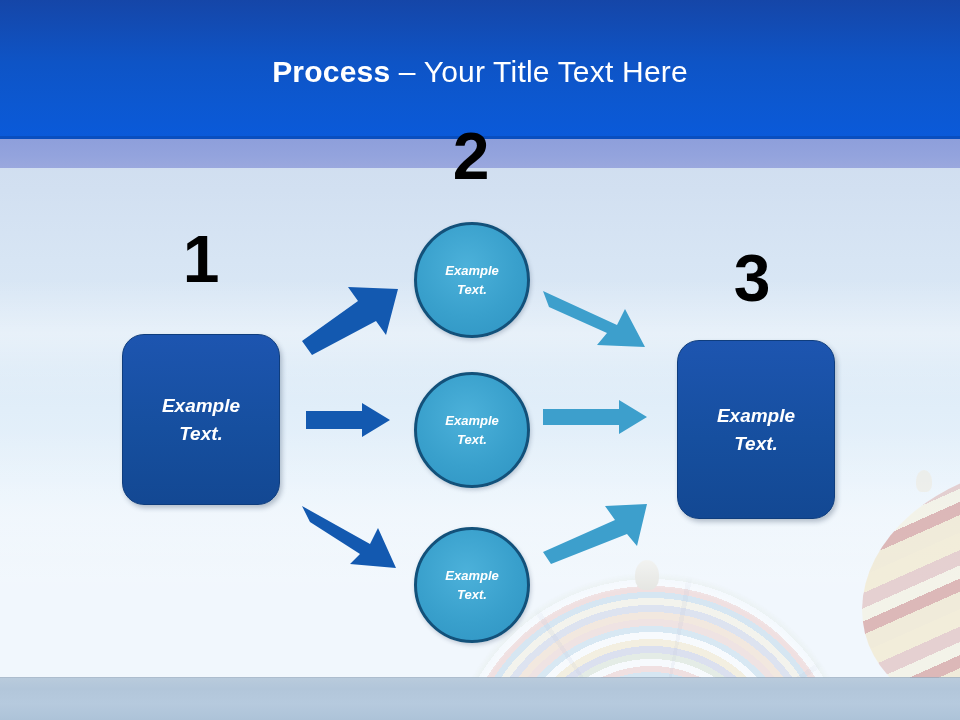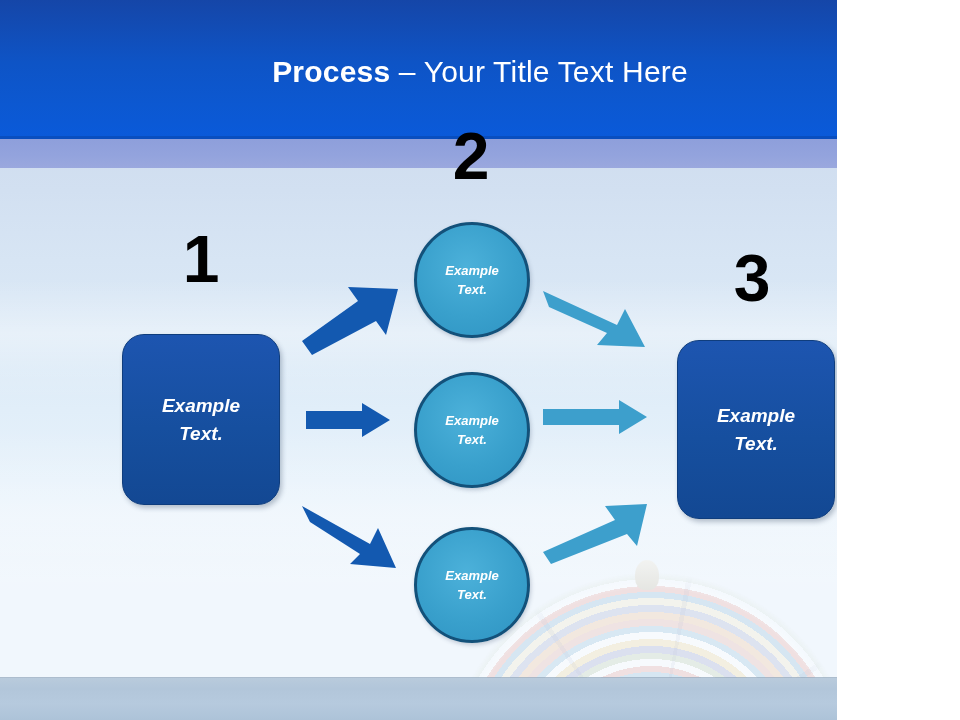--- a/index.html
+++ b/index.html
@@ -2,21 +2,21 @@
 <html><head>
 <meta charset="utf-8">
 <style>
   html, body {
     margin: 0;
     padding: 0;
     background: #ffffff;
   }
   #slide {
     position: relative;
-    width: 837px;
+    width: 960px;
     height: 720px;
     overflow: hidden;
     font-family: "Liberation Sans", sans-serif;
     background: #4d7c0f;
   }
 
   
   .bg-sky {
     position: absolute;
     left: 0; top: 0; right: 0; bottom: 0;

